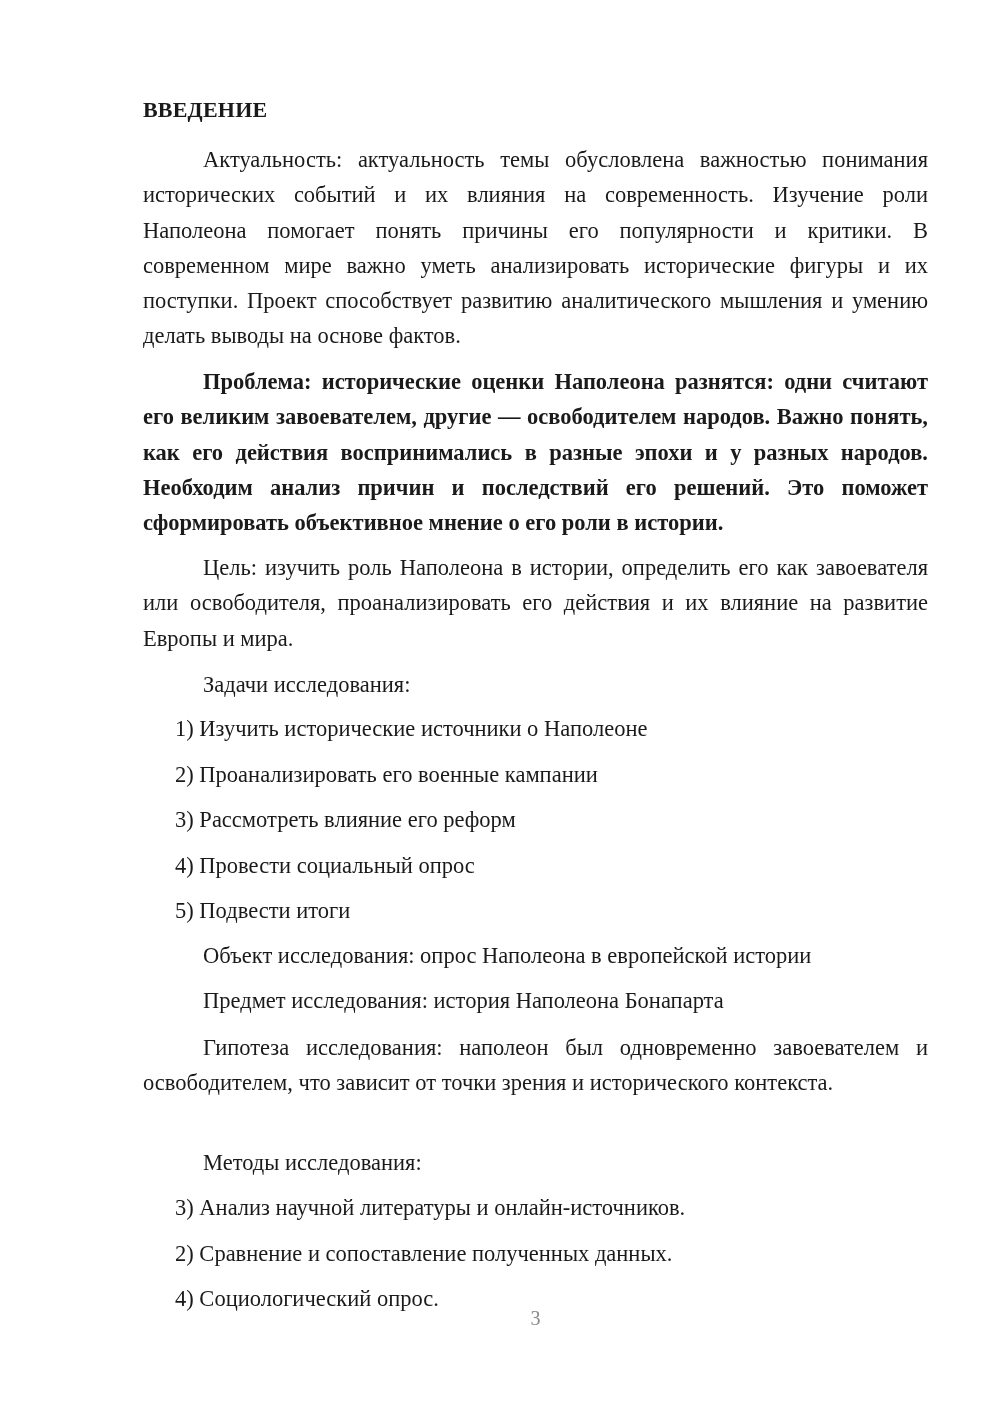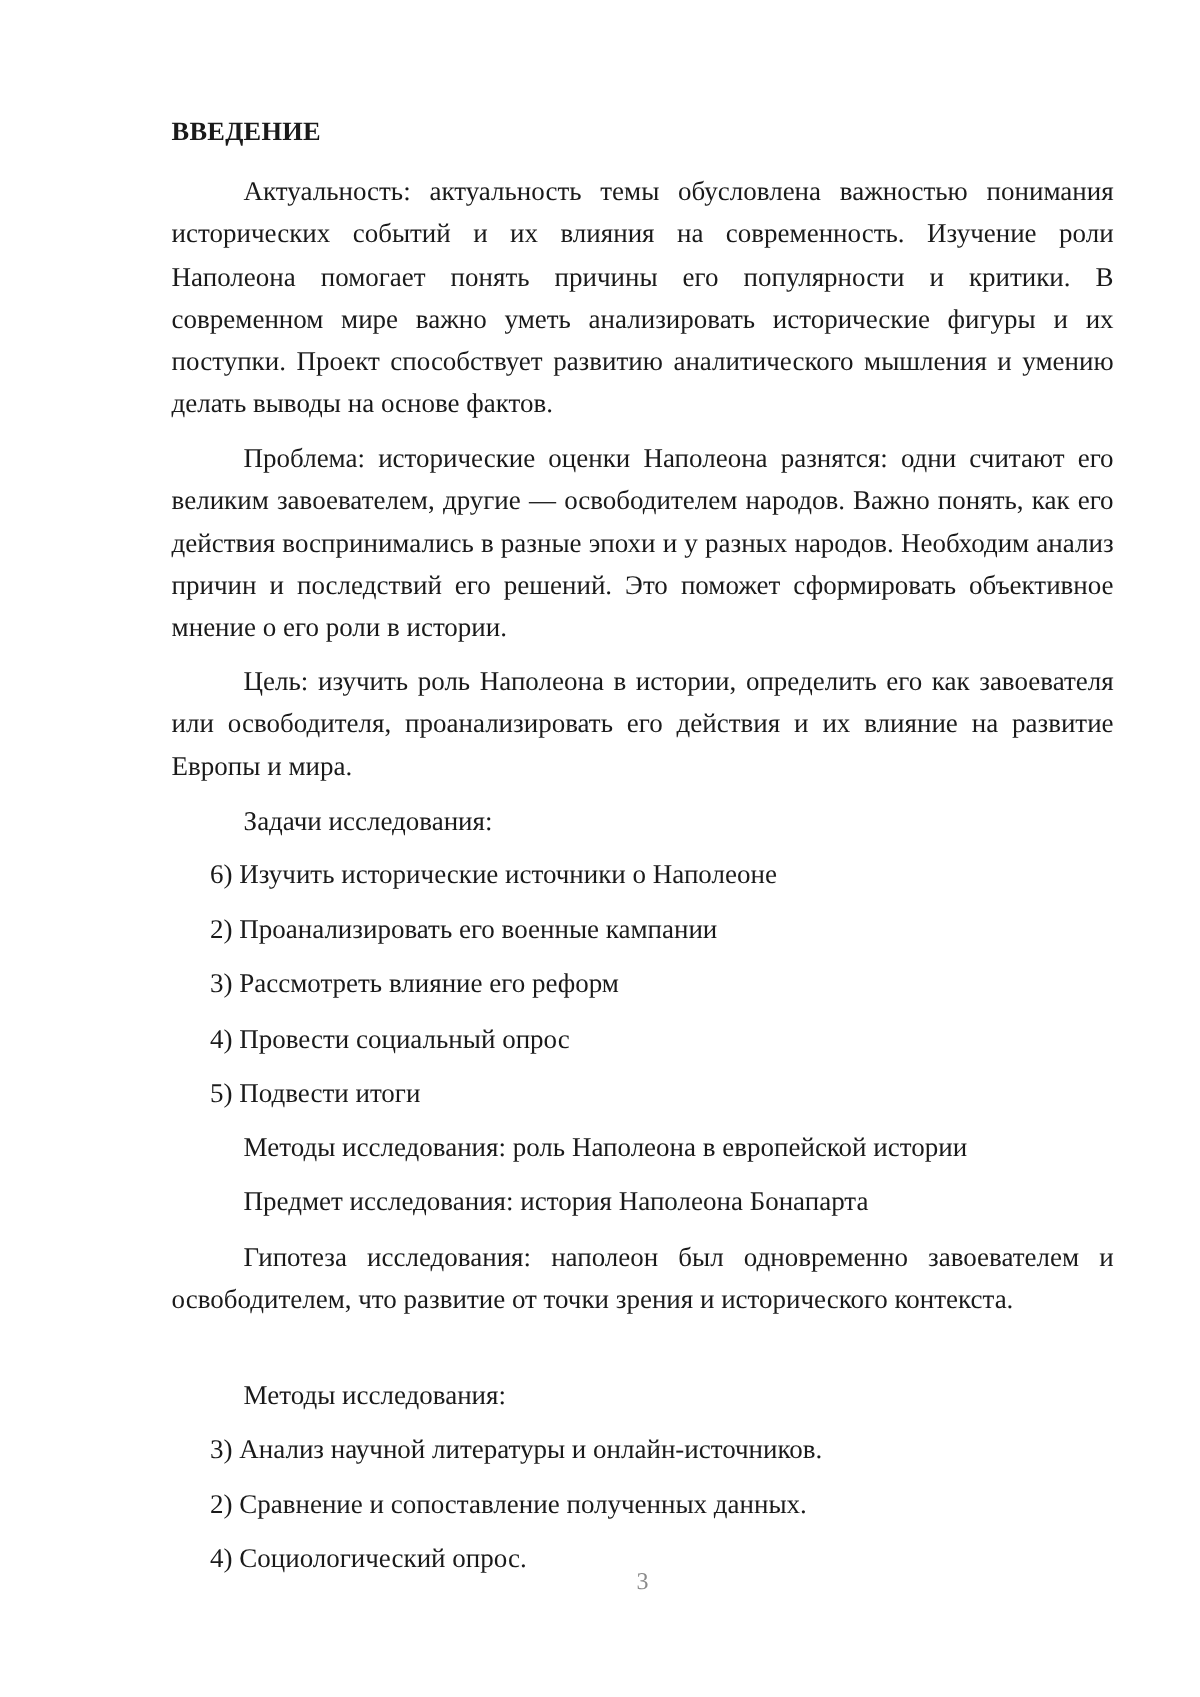--- a/index.html
+++ b/index.html
@@ -67,36 +67,36 @@
 </style>
 </head>
 <body>
 
 <div class="page">
 
   <div class="heading">ВВЕДЕНИЕ</div>
 
   <p class="para last-justify" style="top:142px;">Актуальность: актуальность темы обусловлена важностью понимания исторических событий и их влияния на современность. Изучение роли Наполеона помогает понять причины его популярности и критики. В современном мире важно уметь анализировать исторические фигуры и их поступки. Проект способствует развитию аналитического мышления и умению делать выводы на основе фактов.</p>
 
-  <p class="para last-justify" style="top:364px;">Проблема: исторические оценки Наполеона разнятся: одни считают его великим завоевателем, другие — освободителем народов. Важно понять, как его действия воспринимались в разные эпохи и у разных народов. Необходим анализ причин и последствий его решений. Это поможет сформировать объективное мнение о его роли в истории.</p>
+  <p class="para last-justify" style="top:364px;font-weight:bold;">Проблема: исторические оценки Наполеона разнятся: одни считают его великим завоевателем, другие — освободителем народов. Важно понять, как его действия воспринимались в разные эпохи и у разных народов. Необходим анализ причин и последствий его решений. Это поможет сформировать объективное мнение о его роли в истории.</p>
 
   <p class="para last-justify" style="top:550px;">Цель: изучить роль Наполеона в истории, определить его как завоевателя или освободителя, проанализировать его действия и их влияние на развитие Европы и мира.</p>
 
   <div class="line indent-label" style="top:670px;">Задачи исследования:</div>
 
-  <div class="line list-item" style="top:714px;">6) Изучить исторические источники о Наполеоне</div>
+  <div class="line list-item" style="top:714px;">1) Изучить исторические источники о Наполеоне</div>
   <div class="line list-item" style="top:760px;">2) Проанализировать его военные кампании</div>
   <div class="line list-item" style="top:805px;">3) Рассмотреть влияние его реформ</div>
   <div class="line list-item" style="top:851px;">4) Провести социальный опрос</div>
   <div class="line list-item" style="top:896px;">5) Подвести итоги</div>
 
-  <div class="line indent-label" style="top:941px;">Методы исследования: роль Наполеона в европейской истории</div>
+  <div class="line indent-label" style="top:941px;">Объект исследования: опрос Наполеона в европейской истории</div>
   <div class="line indent-label" style="top:986px;">Предмет исследования: история Наполеона Бонапарта</div>
 
-  <p class="para last-justify" style="top:1030px;">Гипотеза исследования: наполеон был одновременно завоевателем и освободителем, что развитие от точки зрения и исторического контекста.</p>
+  <p class="para last-justify" style="top:1030px;">Гипотеза исследования: наполеон был одновременно завоевателем и освободителем, что зависит от точки зрения и исторического контекста.</p>
 
   <div class="line indent-label" style="top:1148px;text-align:center;">Методы исследования:</div>
 
   <div class="line list-item" style="top:1193px;">3) Анализ научной литературы и онлайн-источников.</div>
   <div class="line list-item" style="top:1239px;">2) Сравнение и сопоставление полученных данных.</div>
   <div class="line list-item" style="top:1284px;">4) Социологический опрос.</div>
 
   <div class="page-number">3</div>
 </div>
 

